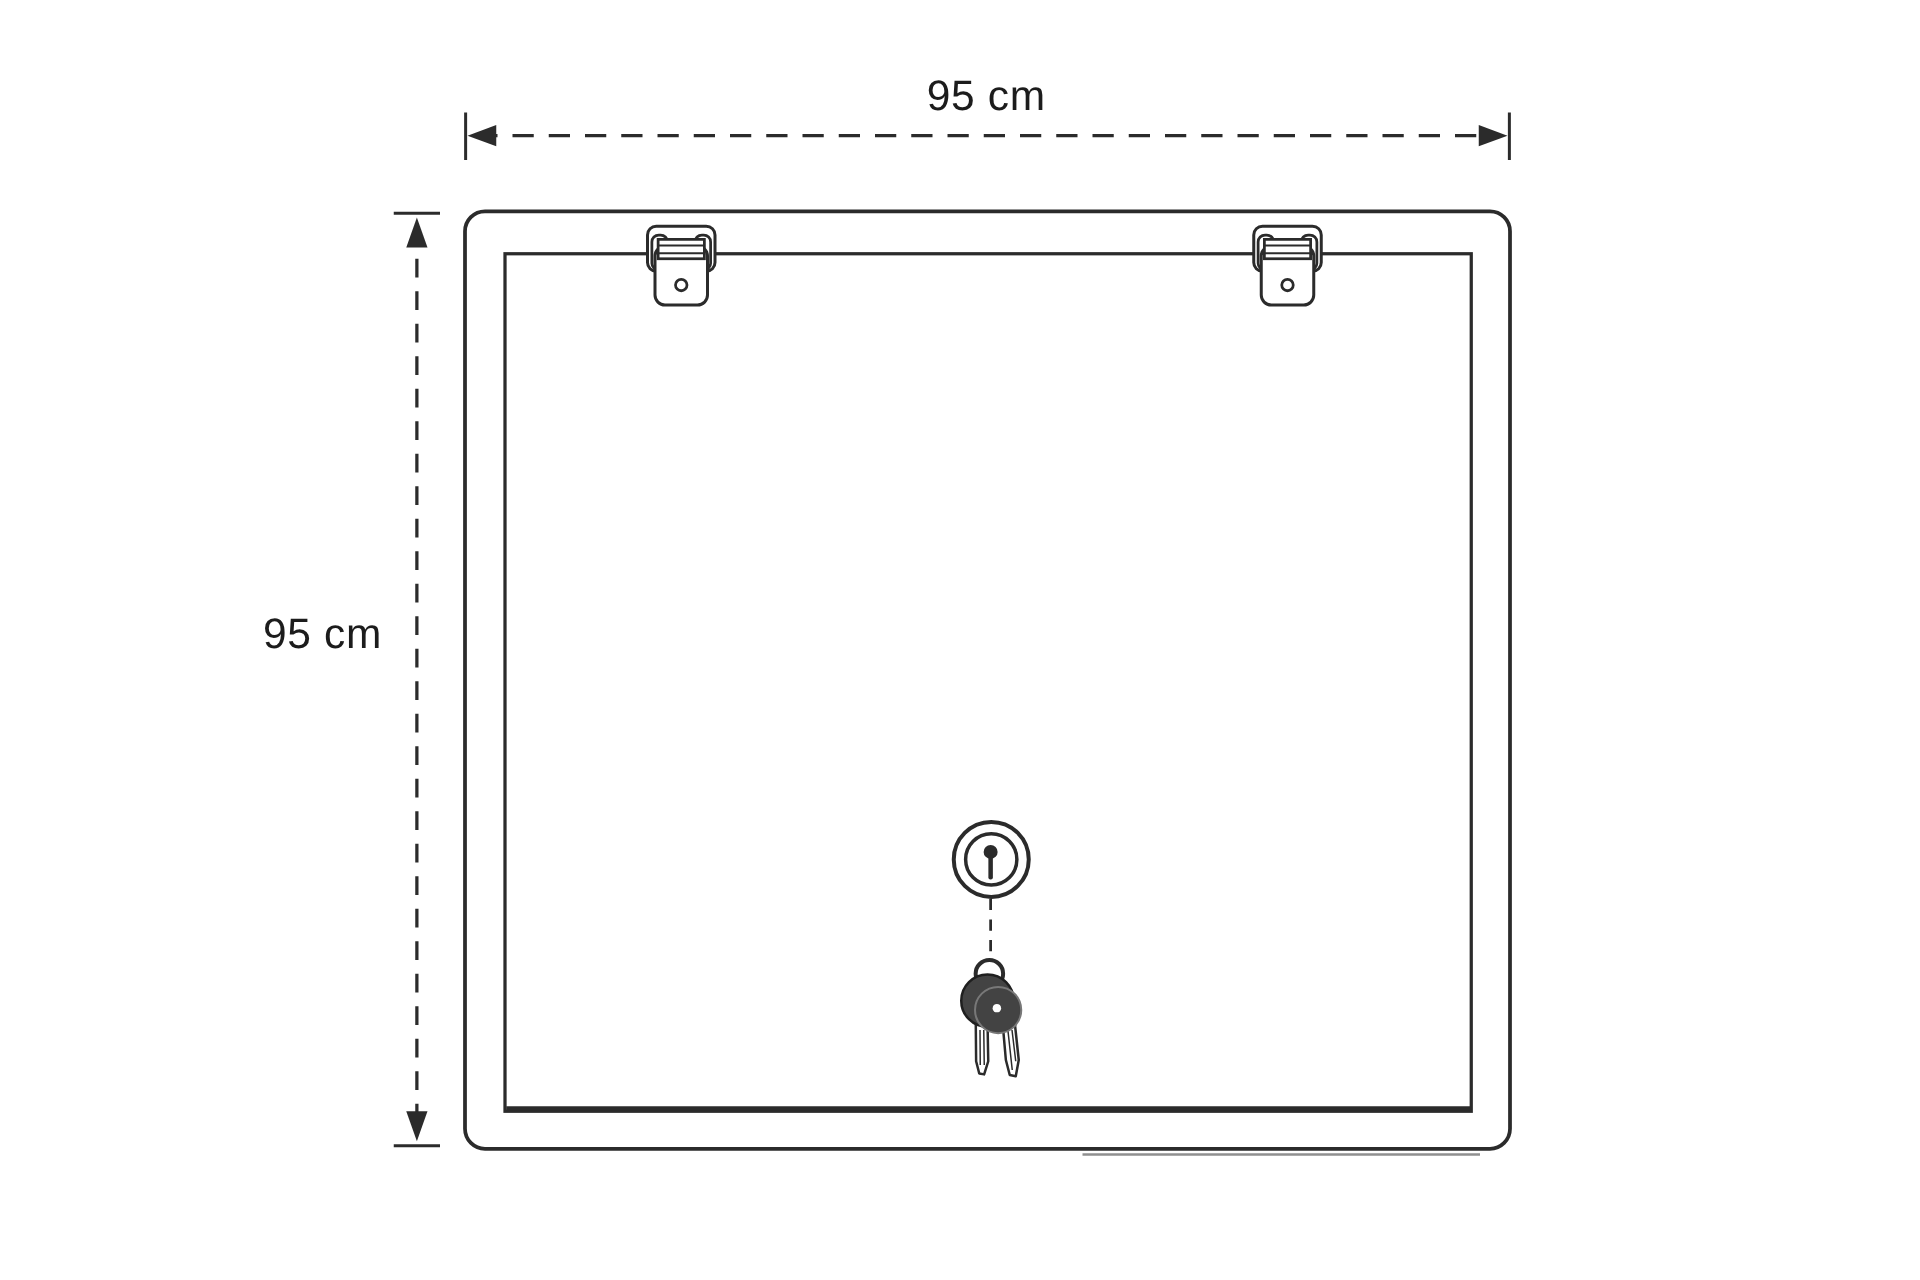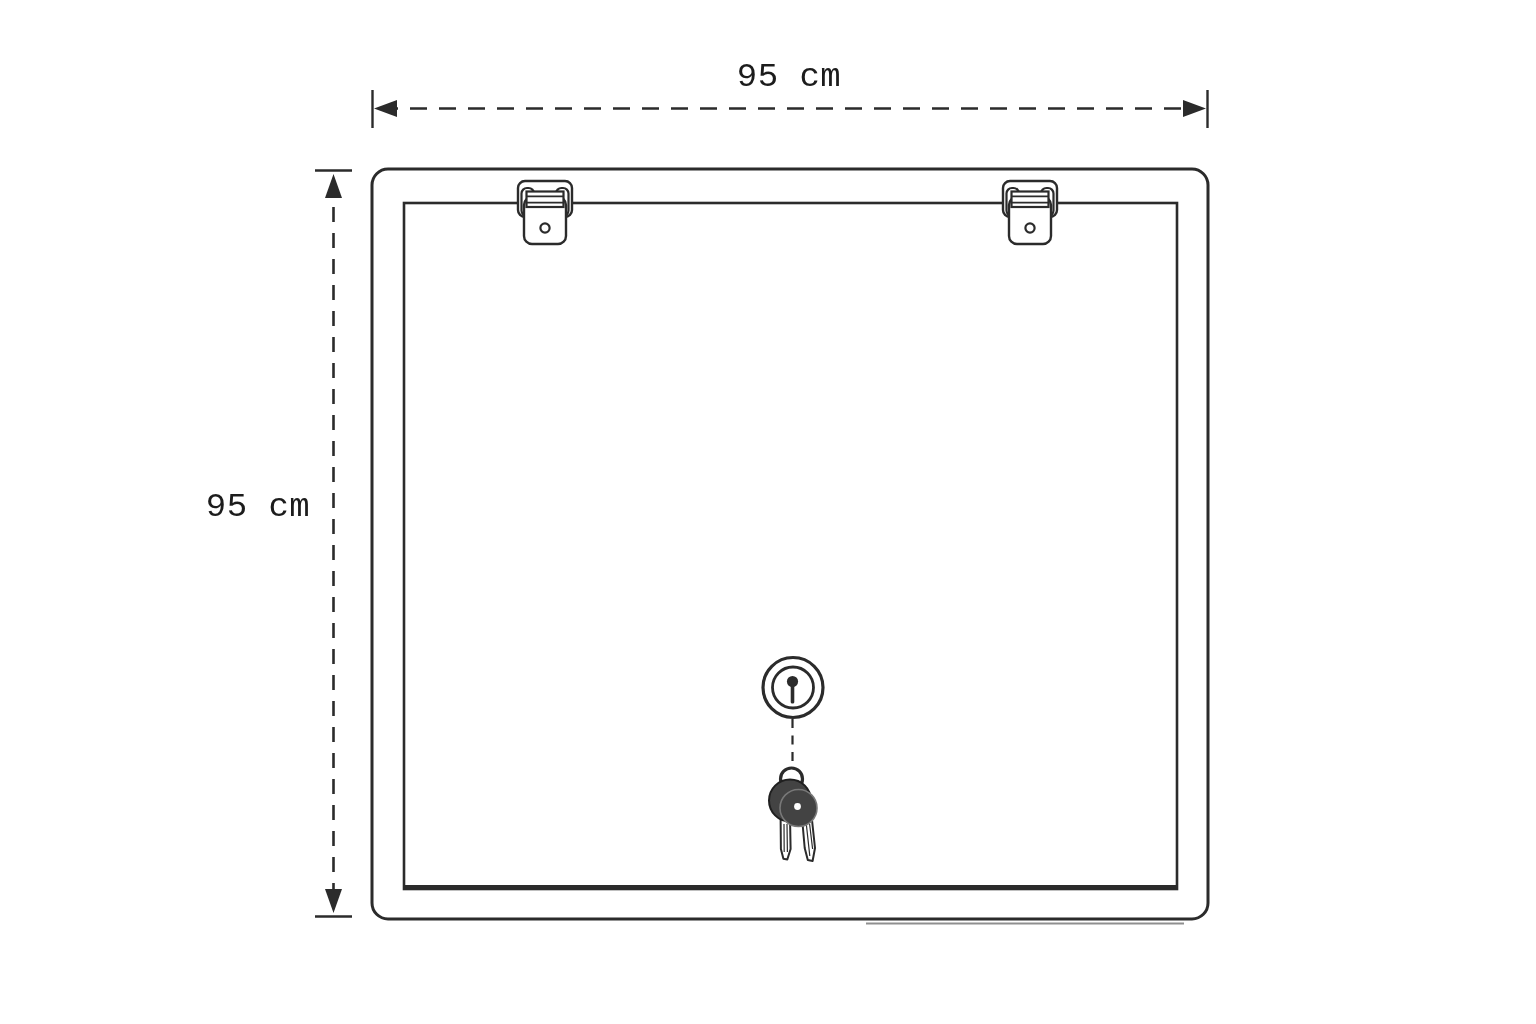--- a/index.html
+++ b/index.html
@@ -6,21 +6,21 @@
     margin: 0;
     padding: 0;
     background: #ffffff;
   }
   #canvas {
     position: relative;
     width: 1536px;
     height: 1024px;
     background: var(--c-background, #ffffff);
     overflow: hidden;
-    font-family: Liberation Mono, monospace;
+    font-family: Liberation Sans, sans-serif;
   }
   #drawing {
     position: absolute;
     left: 0;
     top: 0;
   }
   .dim-label {
     position: absolute;
     font-size: 34px;
     line-height: 36px;

